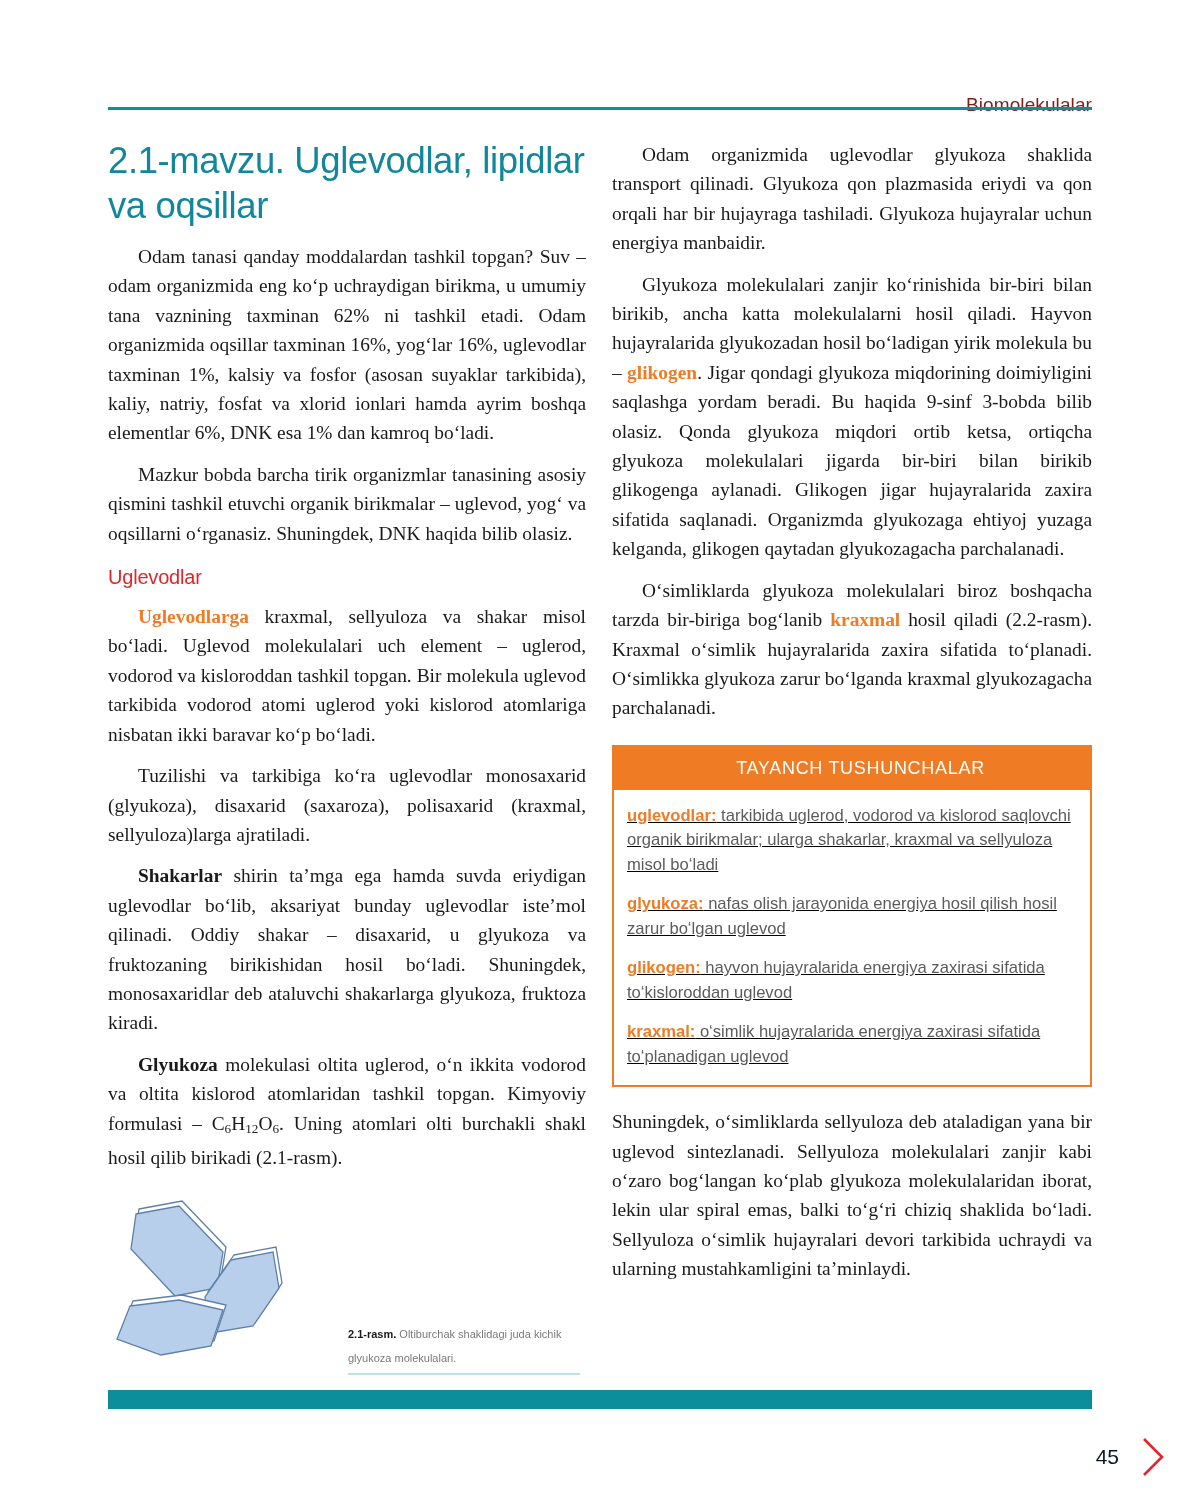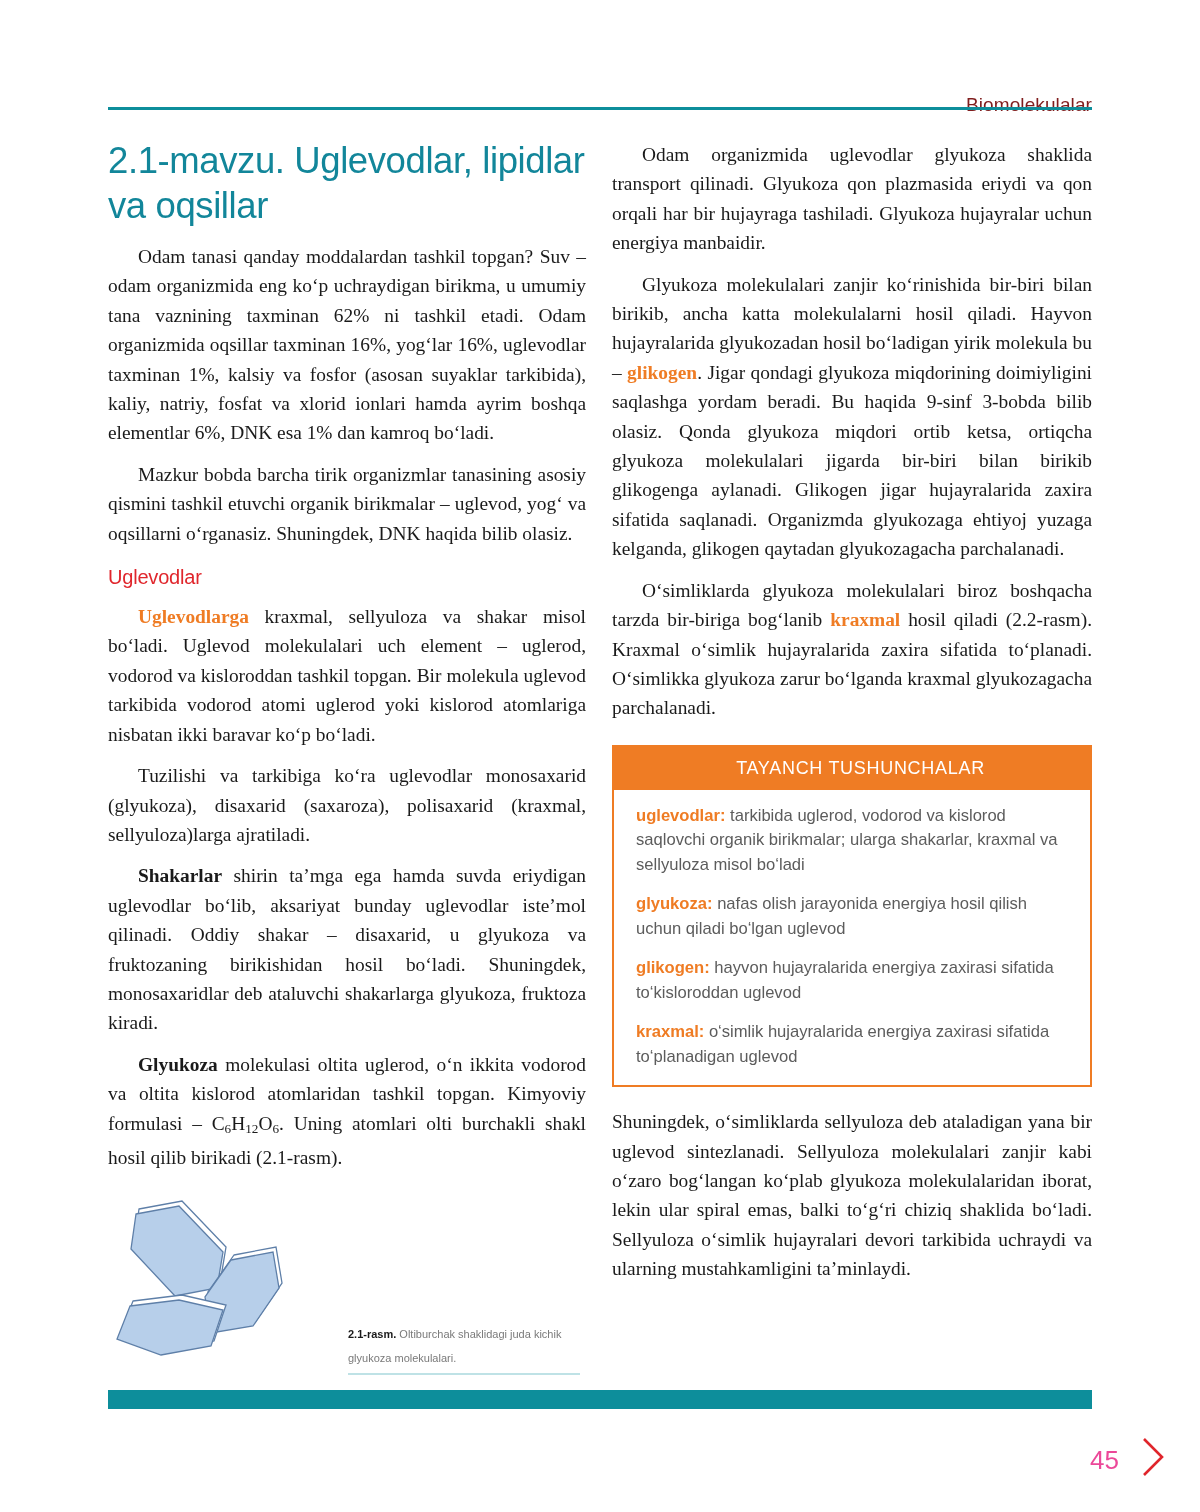--- a/index.html
+++ b/index.html
@@ -148,21 +148,22 @@
     background: #ef7c24;
     color: #ffffff;
     font-family: "Liberation Sans", sans-serif;
     font-size: 18px;
     font-weight: normal;
     letter-spacing: 0.7px;
     padding: 11px 0 11px 17px;
     text-align: center;
   }
   .concept-list {
-    padding: 14px 18px 16px 22px;
+    padding: 14px 18px 16px 13px;
+    text-decoration: underline;
   }
   .concept-item {
     font-family: "Liberation Sans", sans-serif;
     font-size: 16.6px;
     line-height: 24.5px;
     color: #5c5c5c;
     margin-bottom: 15px;
   }
   .concept-item:last-child { margin-bottom: 0; }
   .concept-item .ci-term {
@@ -177,22 +178,22 @@
     top: 1390px;
     width: 984px;
     height: 19px;
     background: #0d8e9b;
   }
   .footer-page {
     position: absolute;
     right: 81px;
     top: 1445px;
     font-family: "Liberation Sans", sans-serif;
-    font-size: 26px;
-    color: #ec4899;
+    font-size: 21px;
+    color: #0f172a;
   }
   .footer-chevron {
     position: absolute;
     right: 34px;
     top: 1436px;
     width: 26px;
     height: 42px;
   }
 </style>
 </head>
@@ -248,21 +249,21 @@
   <p class="body">Odam organizmida uglevodlar glyukoza shaklida transport qilinadi. Glyukoza qon plazmasida eriydi va qon orqali har bir hujayraga tashiladi. Glyukoza hujayralar uchun energiya manbaidir.</p>
 
   <p class="body"><span>Glyukoza molekulalari zanjir ko‘rinishida bir-biri bilan birikib, ancha katta molekulalarni hosil qiladi. Hayvon hujayralarida glyukozadan hosil bo‘ladigan yirik molekula bu – </span><span class="term-orange">glikogen</span><span>. Jigar qondagi glyukoza miqdorining doimiyligini saqlashga yordam beradi. Bu haqida 9-sinf 3-bobda bilib olasiz. Qonda glyukoza miqdori ortib ketsa, ortiqcha glyukoza molekulalari jigarda bir-biri bilan birikib glikogenga aylanadi. Glikogen jigar hujayralarida zaxira sifatida saqlanadi. Organizmda glyukozaga ehtiyoj yuzaga kelganda, glikogen qaytadan glyukozagacha parchalanadi.</span></p>
 
   <p class="body"><span>O‘simliklarda glyukoza molekulalari biroz boshqacha tarzda bir-biriga bog‘lanib </span><span class="term-orange">kraxmal</span><span> hosil qiladi (2.2-rasm). Kraxmal o‘simlik hujayralarida zaxira sifatida to‘planadi. O‘simlikka glyukoza zarur bo‘lganda kraxmal glyukozagacha parchalanadi.</span></p>
 
   <div class="concept-box">
     <div class="concept-box-header">TAYANCH TUSHUNCHALAR</div>
     <div class="concept-list">
       <div class="concept-item"><span class="ci-term">uglevodlar:</span><span> tarkibida uglerod, vodorod va kislorod saqlovchi organik birikmalar; ularga shakarlar, kraxmal va sellyuloza misol bo‘ladi</span></div>
-      <div class="concept-item"><span class="ci-term">glyukoza:</span><span> nafas olish jarayonida energiya hosil qilish uchun qiladi bo‘lgan uglevod</span></div>
+      <div class="concept-item"><span class="ci-term">glyukoza:</span><span> nafas olish jarayonida energiya hosil qilish hosil zarur bo‘lgan uglevod</span></div>
       <div class="concept-item"><span class="ci-term">glikogen:</span><span> hayvon hujayralarida energiya zaxirasi sifatida to‘kisloroddan uglevod</span></div>
       <div class="concept-item"><span class="ci-term">kraxmal:</span><span> o‘simlik hujayralarida energiya zaxirasi sifatida to‘planadigan uglevod</span></div>
     </div>
   </div>
 
   <p class="body noindent" style="margin-top:20px;">Shuningdek, o‘simliklarda sellyuloza deb ataladigan yana bir uglevod sintezlanadi. Sellyuloza molekulalari zanjir kabi o‘zaro bog‘langan ko‘plab glyukoza molekulalaridan iborat, lekin ular spiral emas, balki to‘g‘ri chiziq shaklida bo‘ladi. Sellyuloza o‘simlik hujayralari devori tarkibida uchraydi va ularning mustahkamligini ta’minlaydi.</p>
 
 </div>
 
 <div class="footer-bar"></div>

